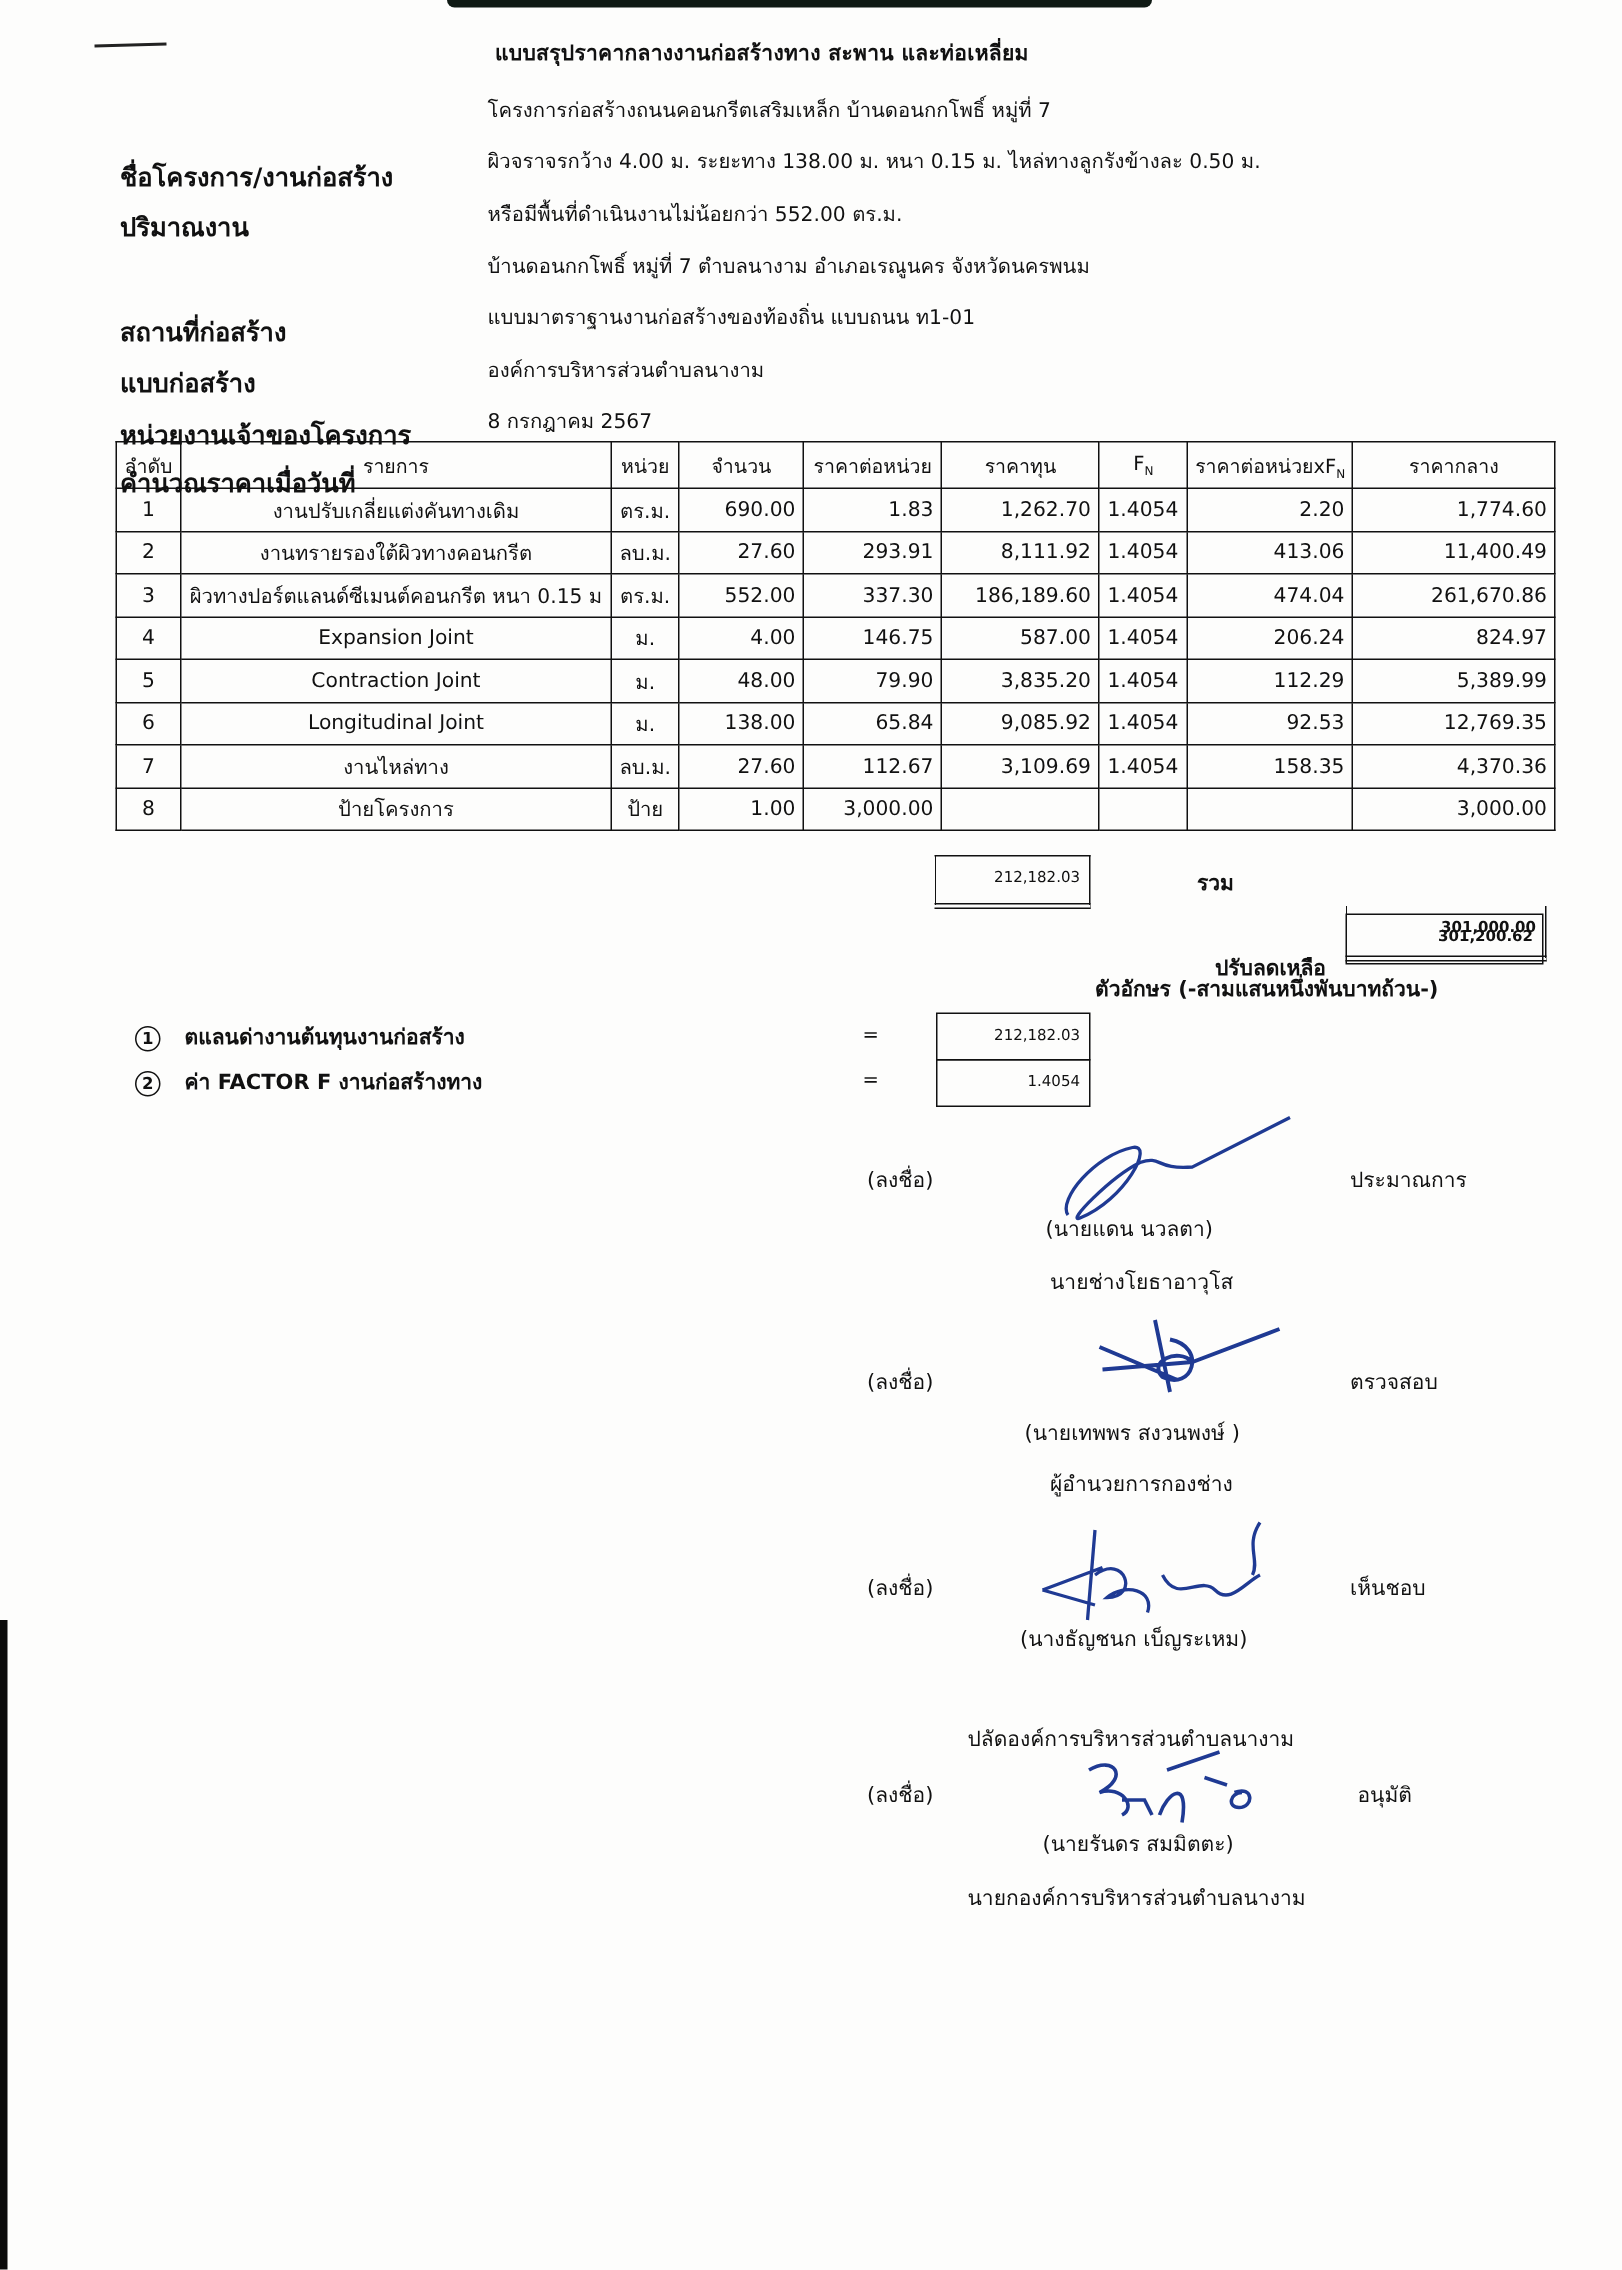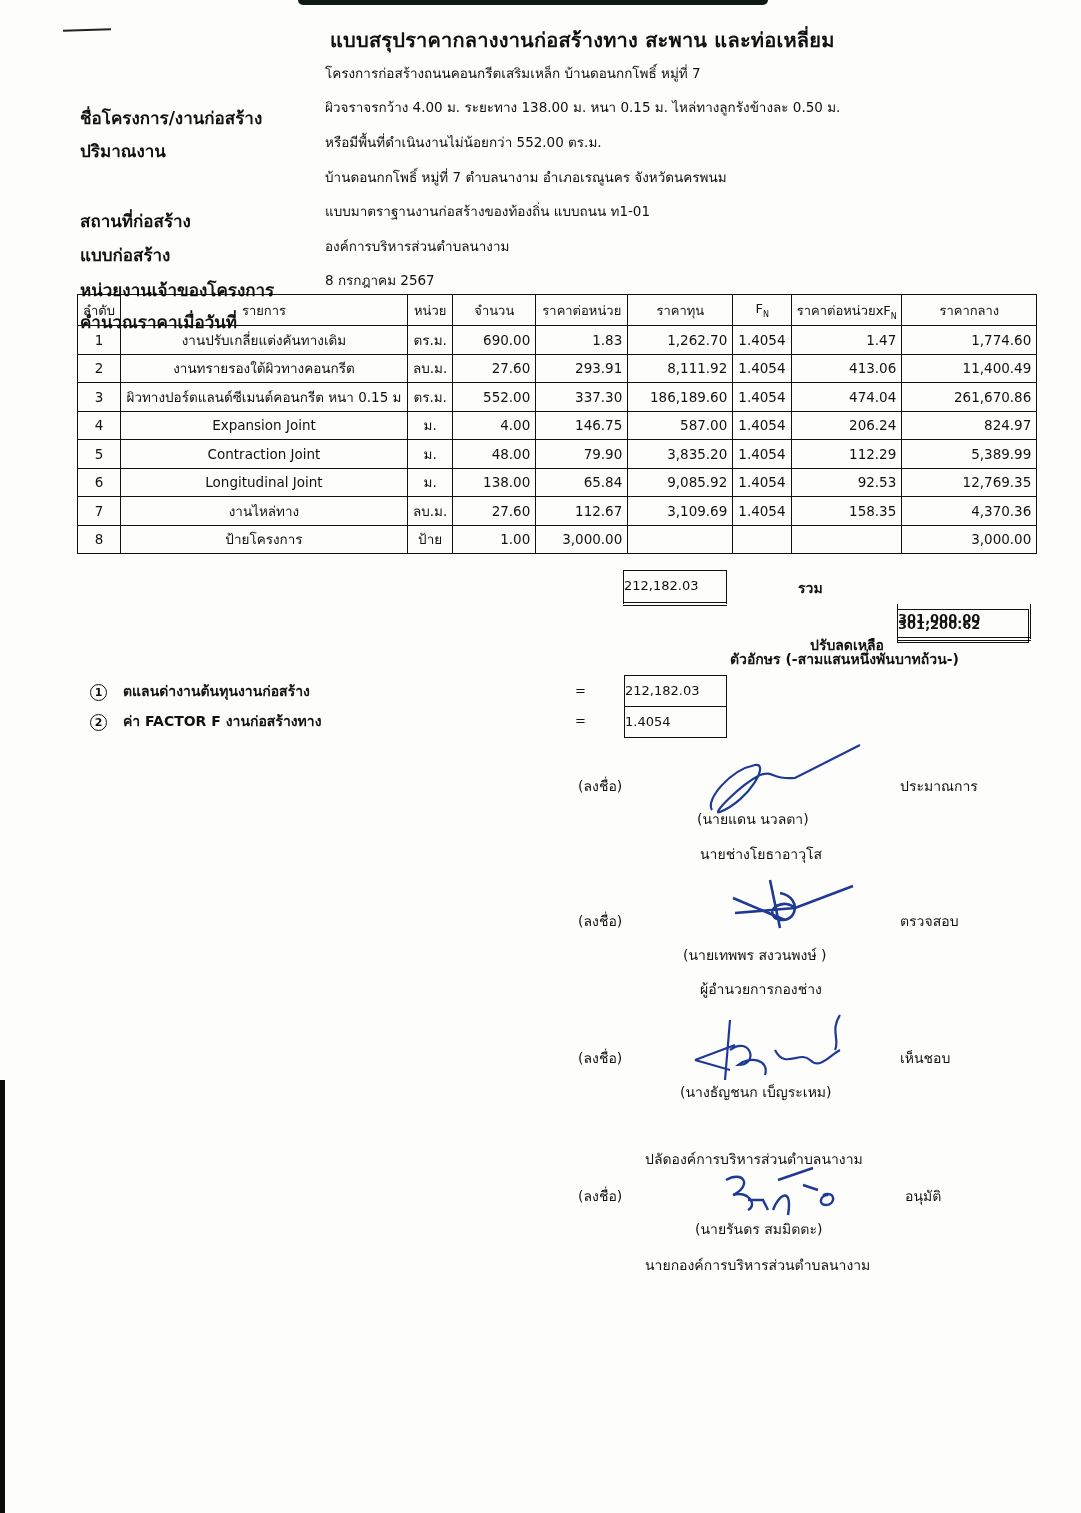--- a/index.html
+++ b/index.html
@@ -6,21 +6,21 @@
     body {
       width: 1081px; height: 1513px; position: relative; overflow: hidden;
       background: #fdfdfc;
       font-family: "DejaVu Sans", "Liberation Sans", sans-serif;
       color: #111;
     }
     .abs { position: absolute; }
     .topbar { left: 298px; top: 0; width: 470px; height: 5px; background: #0f1a14; border-radius: 0 0 40px 40px; }
     .mark { left: 63px; top: 29px; width: 48px; height: 2px; background: #222; transform: rotate(-1.5deg); }
     .leftbar { left: 0; top: 1080px; width: 5px; height: 433px; background: #0b0b0b; }
-    .title { left: 330px; top: 24px; font-size: 20px; font-weight: bold; letter-spacing: 0.2px; }
+    .title { left: 330px; top: 24px; font-size: 14px; font-weight: bold; letter-spacing: 0.2px; }
     .lbl { left: 80px; font-size: 17px; font-weight: bold; margin-top: 44px; }
     .val { left: 325px; font-size: 13.5px; }
 
     table.main {
       position: absolute; left: 77px; top: 294px;
       border-collapse: collapse; font-size: 13.5px;
     }
     table.main td, table.main th {
       border: 1.6px solid #111; height: 27.5px; padding: 0 5px; white-space: nowrap; overflow: hidden;
     }
@@ -29,21 +29,21 @@
     .c-item { width: 276px; text-align: center; }
     .c-unit { width: 31px; text-align: center; }
     .c-qty { width: 72px; text-align: right; }
     .c-up { width: 81px; text-align: right; }
     .c-cost { width: 94px; text-align: right; }
     .c-fn { width: 48px; text-align: left; }
     .c-upf { width: 99px; text-align: right; }
     .c-mid { width: 124px; text-align: right; }
     sub { font-size: 8px; }
 
-    .box { border: 1.6px solid #111; font-size: 13px; text-align: left; padding-right: 6px; box-sizing: border-box; line-height: 30px; }
+    .box { border: 1.6px solid #111; font-size: 10px; text-align: right; padding-right: 6px; box-sizing: border-box; line-height: 30px; }
     .box.dbl { border-bottom: 4px double #111; }
     .bold { font-weight: bold; }
     .sum-lbl { font-size: 14px; font-weight: bold; }
     .circ { display: inline-block; width: 15px; height: 15px; border: 1.6px solid #111; border-radius: 50%; font-size: 11px; text-align: center; line-height: 15px; font-weight: bold; margin-right: 16px; }
     .sig-text { font-size: 14px; }
     svg.sig { position: absolute; }
   </style>
 </head>
 <body>
 
@@ -88,21 +88,21 @@
   </thead>
   <tbody>
     <tr>
       <td class="c-no">1</td>
       <td class="c-item">งานปรับเกลี่ยแต่งคันทางเดิม</td>
       <td class="c-unit">ตร.ม.</td>
       <td class="c-qty">690.00</td>
       <td class="c-up">1.83</td>
       <td class="c-cost">1,262.70</td>
       <td class="c-fn">1.4054</td>
-      <td class="c-upf">1.47</td>
+      <td class="c-upf">2.20</td>
       <td class="c-mid">1,774.60</td>
     </tr>
     <tr>
       <td class="c-no">2</td>
       <td class="c-item">งานทรายรองใต้ผิวทางคอนกรีต</td>
       <td class="c-unit">ลบ.ม.</td>
       <td class="c-qty">27.60</td>
       <td class="c-up">293.91</td>
       <td class="c-cost">8,111.92</td>
       <td class="c-fn">1.4054</td>

